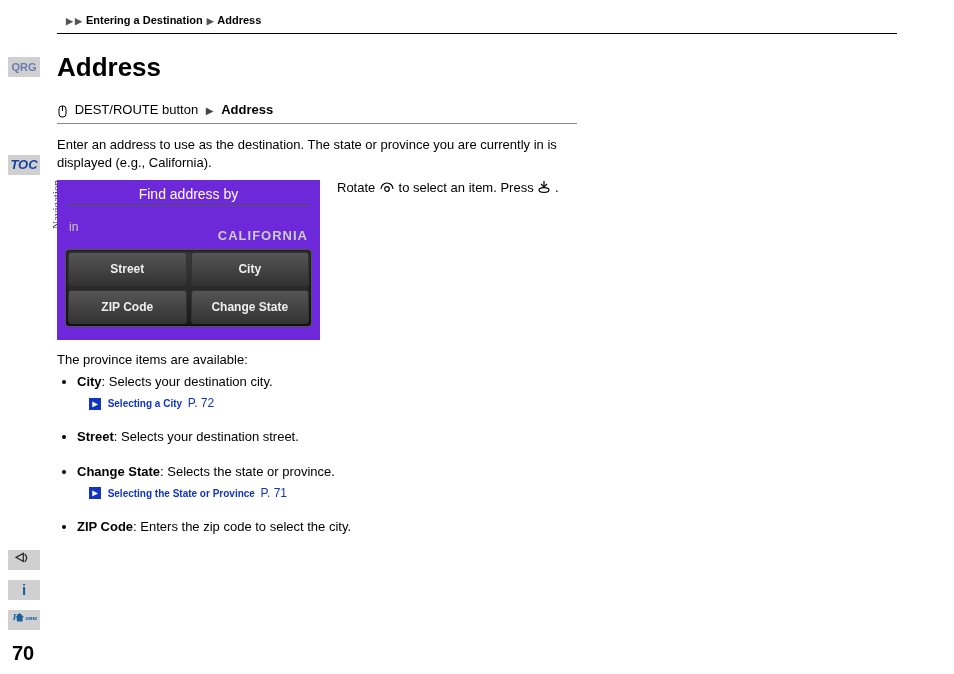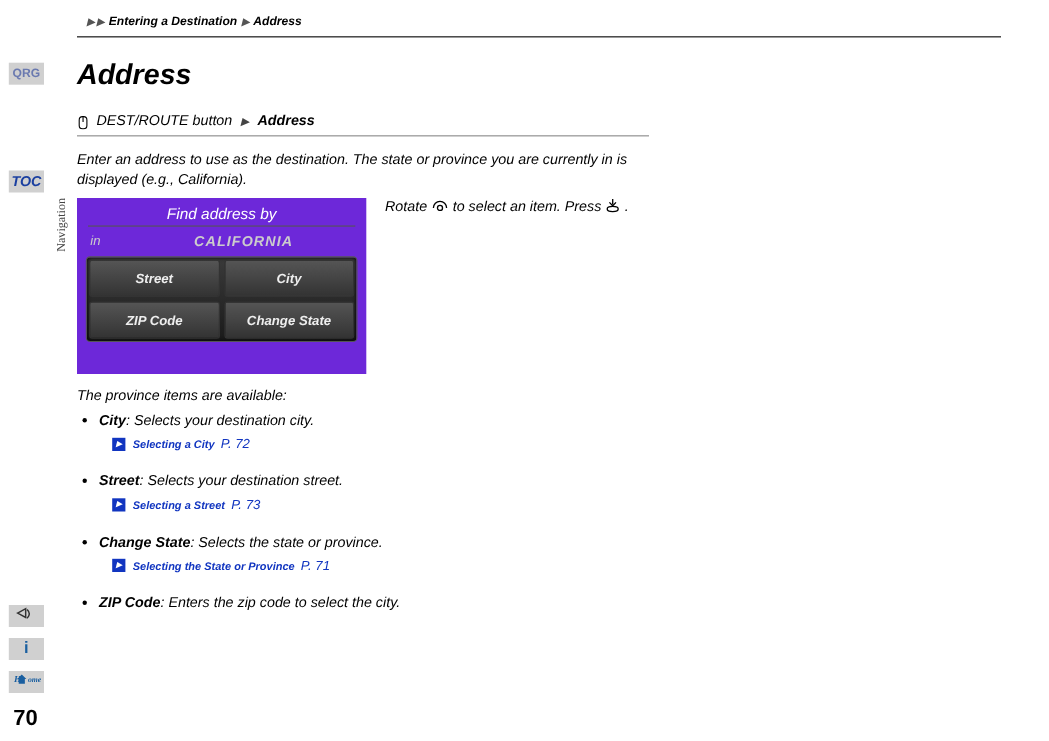--- a/index.html
+++ b/index.html
@@ -49,24 +49,23 @@
   .page-num {
     position: absolute;
     left: 12px;
     top: 642px;
     font-weight: bold;
     font-size: 20px;
   }
 
   .content {
     position: absolute;
-    left: 70px;
+    left: 57px;
     top: 0;
     width: 840px;
-    font-style: italic;
   }
 
   .breadcrumb {
     border-bottom: 1px solid #000;
     padding: 14px 0 7px 8px;
     font-size: 11px;
     font-weight: bold;
   }
   .crumb-arrow {
     display: inline-block;
@@ -128,21 +127,21 @@
   }
   .sh-line { height:1px; background:#555; margin:3px 10px; }
   .sh-state-row {
     display: flex;
     color: #ccc;
     font-size: 13px;
     padding: 3px 12px 6px 12px;
     align-items: center;
   }
   .sh-state-row .in { width: 40px; font-size:12px; }
-  .sh-state-row .st { flex:1; text-align:center; font-weight:bold; letter-spacing:1px; }
+  .sh-state-row .st { flex:1; text-align:right; font-weight:bold; letter-spacing:1px;margin-top:16px; }
   .sh-grid {
     background: linear-gradient(#3a3a3a,#1a1a1a);
     margin: 0 8px;
     border-radius: 4px;
     border: 1px solid #555;
     box-shadow: 0 0 4px #000 inset;
   }
   .sh-grid-row { display:flex; }
   .sh-cell {
     flex:1; text-align:center;
@@ -267,25 +266,20 @@
     <li>
       <span class="item-label">City</span><span>: Selects your destination city.</span>
       <div class="link-row">
         <span class="link-icon">▸</span>
         <span class="link-text">Selecting a City</span>
         <span class="link-page">P. 72</span>
       </div>
     </li>
     <li>
       <span class="item-label">Street</span><span>: Selects your destination street.</span>
-      <div class="link-row">
-        <span class="link-icon">▸</span>
-        <span class="link-text">Selecting a Street</span>
-        <span class="link-page">P. 73</span>
-      </div>
     </li>
     <li>
       <span class="item-label">Change State</span><span>: Selects the state or province.</span>
       <div class="link-row">
         <span class="link-icon">▸</span>
         <span class="link-text">Selecting the State or Province</span>
         <span class="link-page">P. 71</span>
       </div>
     </li>
     <li>

